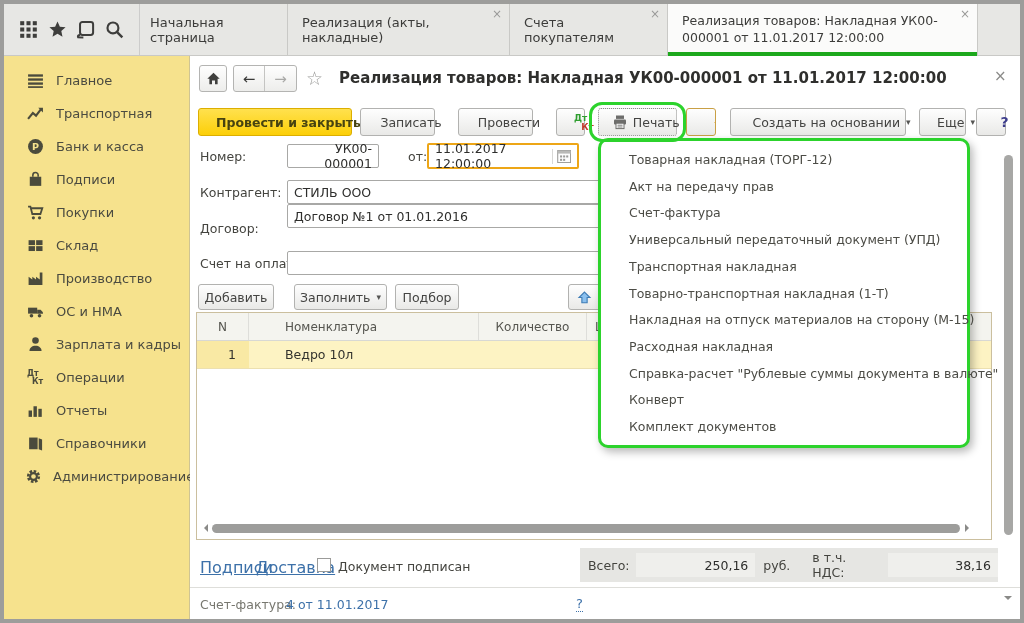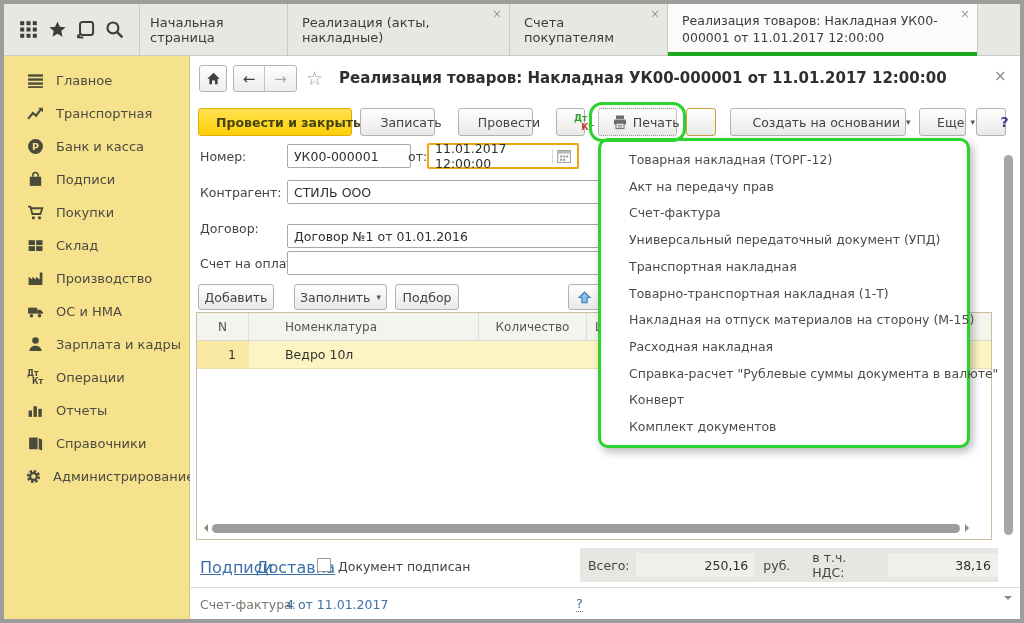--- a/index.html
+++ b/index.html
@@ -60,28 +60,28 @@
   .btn-mail svg { width:18px; height:13px; }
   .btn-create { left:540px; width:176px; }
   .btn-more { left:729px; width:47px; }
   .btn-help { left:786px; width:30px; font-size:14px; font-weight:bold; color:#3c3c8c; }
   .caret::after { content:"▾"; font-size:9px; color:#55555; margin-left:6px; color:#555553; }
 
   
   .flabel { font-size:12.5px; color:#44443f; }
   .finput { background:#fff; border:1px solid #a8a8a6; border-radius:2px; font-size:12.5px; color:#2e2e2c; display:flex; align-items:center; padding:0 6px; height:24px; }
   .lab-number { left:10px; top:93px; }
-  .inp-number { left:97px; top:88px; width:124px;text-align:right; }
+  .inp-number { left:97px; top:88px; width:92px;text-align:right; }
   .lab-ot { left:218px; top:93px; }
   .inp-date { left:237px; top:87px; width:152px; height:26px; border:2px solid #eda617; justify-content:space-between; }
   .inp-date .cal { width:15px; height:15px; margin-left:6px; border-left:1px solid #d8d8d6; padding-left:4px; width:22px; cursor:pointer; }
   .lab-contr { left:10px; top:129px; }
   .inp-contr { left:97px; top:124px; width:560px; }
   .lab-dog { left:10px; top:165px; }
-  .inp-dog { left:97px; top:168px; width:560px; }
+  .inp-dog { left:97px; top:148px; width:560px; }
   .lab-schet { left:10px; top:200px; }
   .inp-schet { left:97px; top:195px; width:560px; }
 
   
   .ttb .btn { top:228px; height:26px; }
   .btn-add { left:8px; width:76px; }
   .btn-fill { left:104px; width:93px; }
   .btn-pick { left:205px; width:64px; }
   .btn-edit { left:300px; width:83px;margin-top:28px; }
   .btn-up { left:378px; width:33px; }

